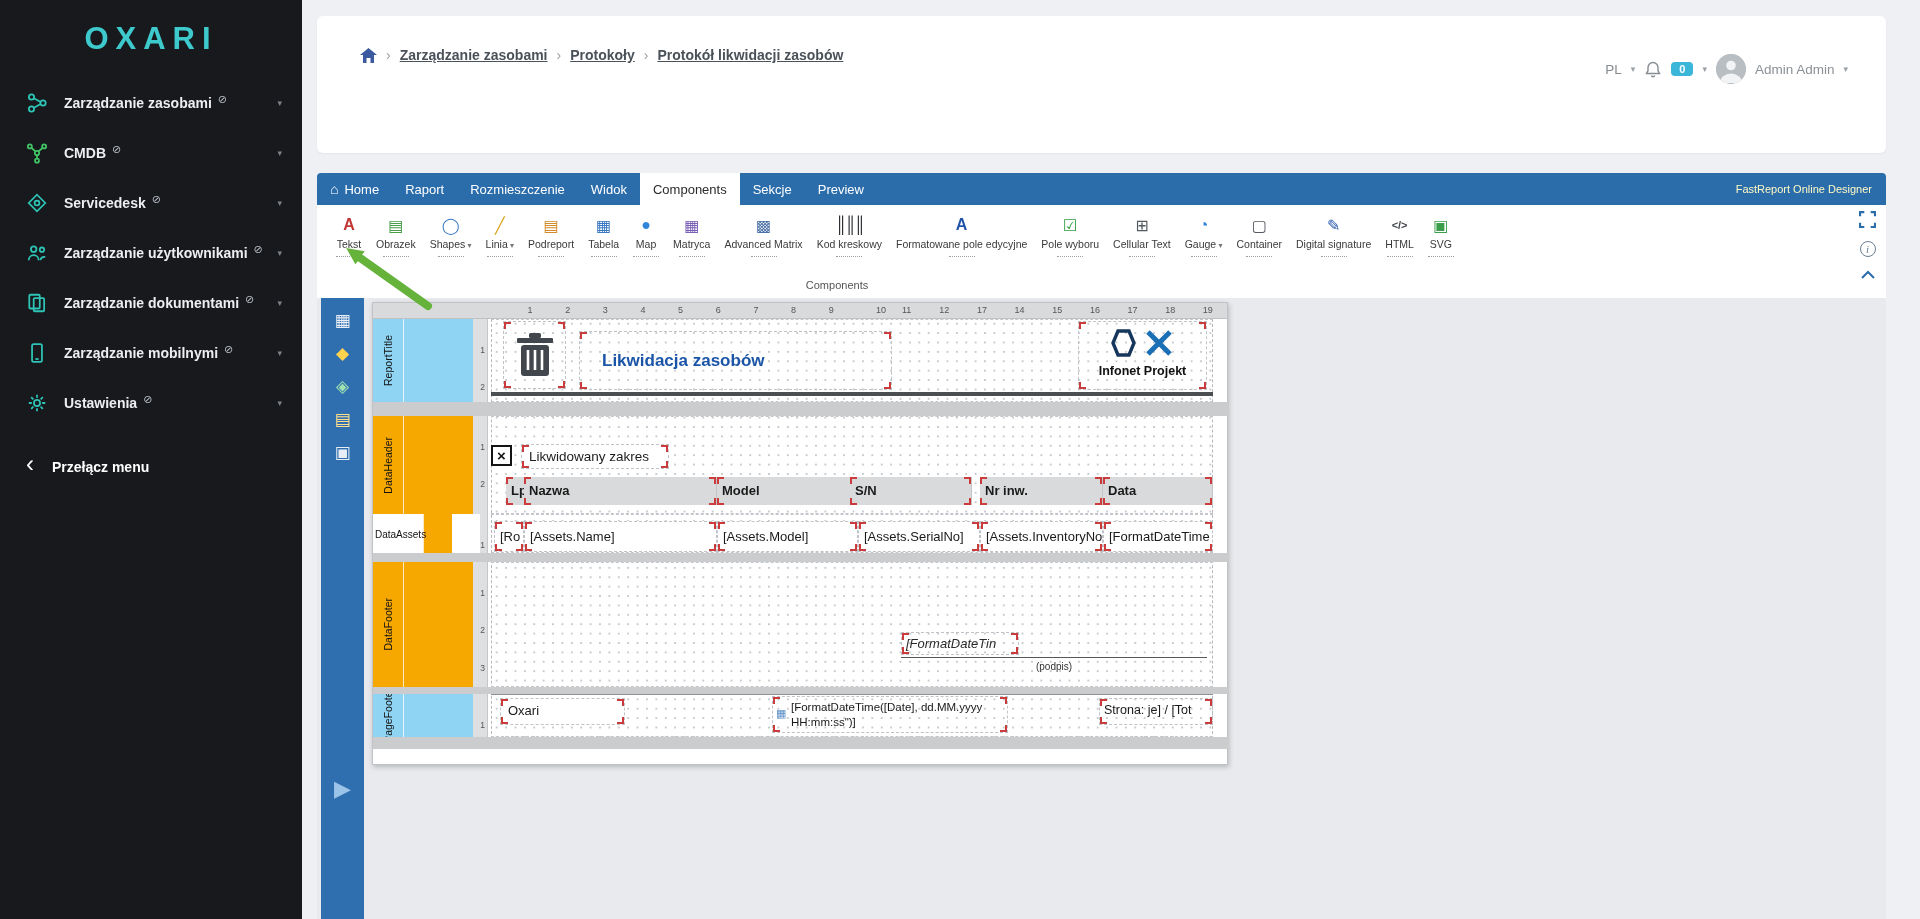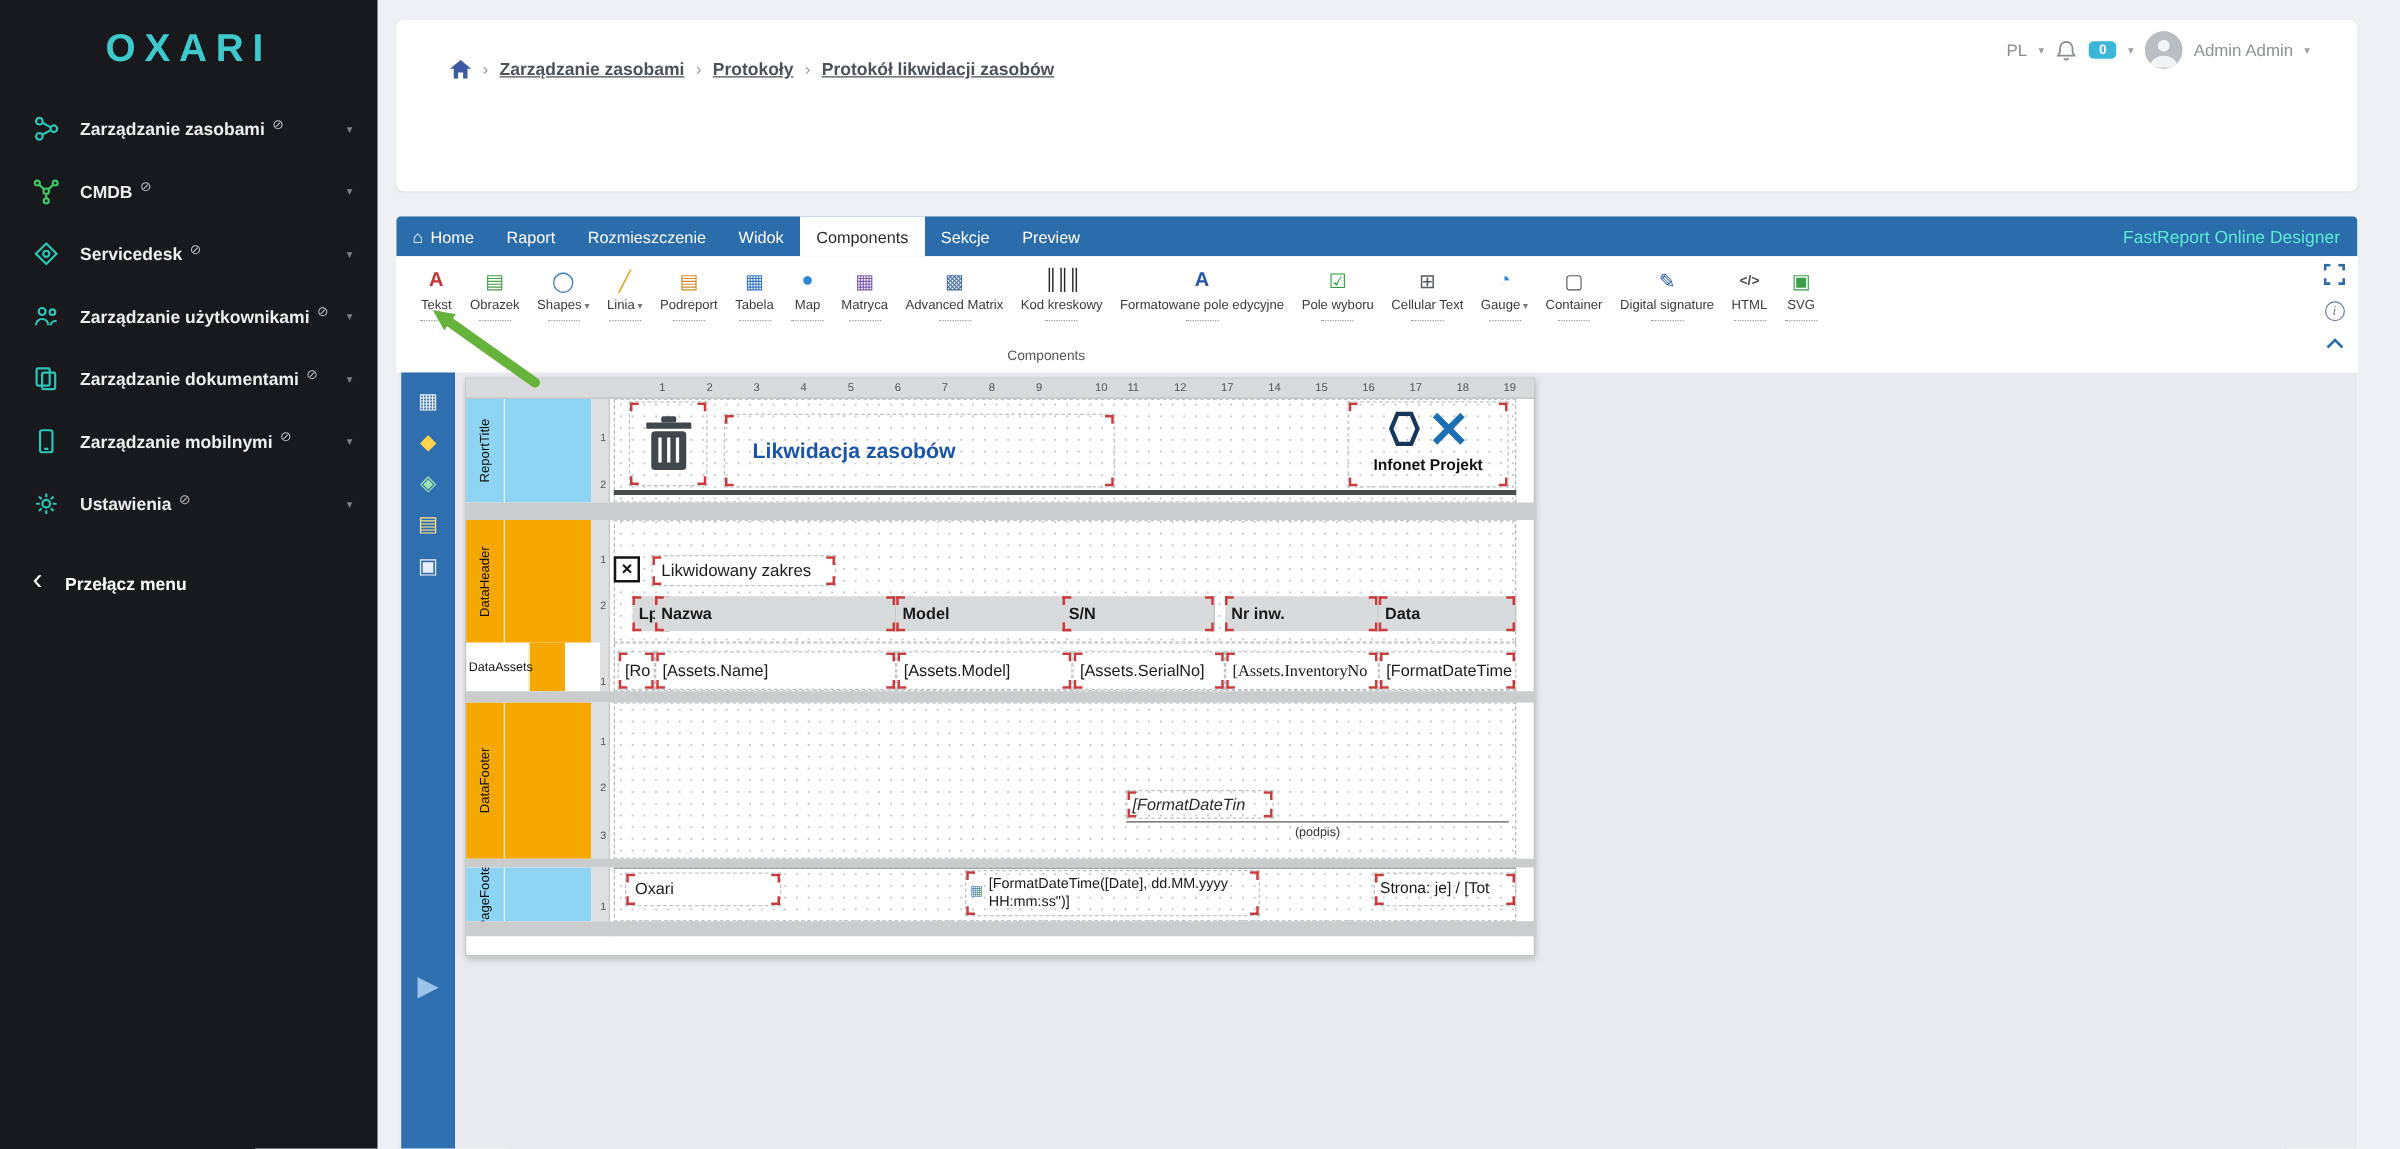--- a/index.html
+++ b/index.html
@@ -16,35 +16,35 @@
   .s-chev { margin-left:auto; color:#7c838a; font-size:9px; }
   .side-toggle { height:50px; margin-top:14px; display:flex; align-items:center; padding:0 26px; color:#fff; cursor:pointer; }
   .t-chev { font-size:24px; margin-right:18px; line-height:1; position:relative; top:-3px; }
   .t-label { font-size:14px; font-weight:700; }
 
   
   .topcard { position:absolute; left:317px; top:16px; width:1569px; height:137px; background:#fff; border-radius:6px; box-shadow:0 1px 2px rgba(0,0,0,.05); }
   .crumbs { display:flex; align-items:center; height:78px; padding-left:43px; gap:9px; }
   .crumb { font-size:14px; font-weight:600; color:#4a5159; text-decoration:underline; cursor:pointer; white-space:nowrap; }
   .crumb-sep { color:#9aa0a6; font-size:14px; }
-  .top-right { position:absolute; right:38px; top:9px; display:flex; align-items:center; gap:9px;text-align:right; }
+  .top-right { position:absolute; right:38px; top:38px; display:flex; align-items:center; gap:9px;text-align:right; }
   .lang { font-size:13.5px; color:#868c92; }
   .caret { color:#9aa0a6; font-size:9px; }
   .badge0 { background:#3ab6d9; color:#fff; font-size:11px; font-weight:700; padding:1px 8px; border-radius:4px; }
   .avatar { width:30px; height:30px; border-radius:50%; overflow:hidden; background:#b9bec3; display:block; }
   .uname { font-size:13.5px; color:#8b9197; }
 
   
   .designer { position:absolute; left:317px; top:173px; width:1569px; bottom:0; background:#fff; border-radius:4px 4px 0 0; overflow:hidden; }
   .tabbar { height:32px; background:#2b6cab; display:flex; align-items:center; }
   #tabs { display:flex; height:100%; }
   .tab { display:flex; align-items:center; gap:6px; padding:0 13px; color:#fff; font-size:13px; cursor:pointer; white-space:nowrap; }
   .tab.active { background:#fff; color:#2b2b2b; }
   .tab-home { font-size:14px; }
-  .brand { margin-left:auto; padding-right:14px; color:#5eead4; font-size:14px; }
+  .brand { margin-left:auto; padding-right:14px; color:#fef9c3; font-size:11px; }
 
   .toolbar { position:relative; height:93px; background:#fff; }
   .comp-row { display:flex; align-items:flex-start; padding:8px 0 0 12px; }
   .comp-item { display:flex; flex-direction:column; align-items:center; padding:0 7px; cursor:pointer; }
   .c-icon { height:24px; display:flex; align-items:center; justify-content:center; font-size:16px; }
   .c-label { font-size:10.5px; color:#3a3a3a; white-space:nowrap; margin-top:1px; }
   .c-caret { font-size:8px; color:#777; }
   .c-dots { width:26px; height:4px; border-bottom:1px dotted #9aa0a5; margin-top:3px; }
   .group-label { position:absolute; left:520px; top:74px; transform:translateX(-50%); font-size:11px; color:#555; }
   .tb-right { position:absolute; right:10px; top:6px; display:flex; flex-direction:column; align-items:center; gap:13px; }
@@ -457,21 +457,21 @@
           <div class="th corners" style="left: 223px; width: 141px;">Model</div>
           <div class="th corners" style="left: 356px; width: 122px;">S/N</div>
           <div class="th corners" style="left: 486px; width: 123px;">Nr inw.</div>
           <div class="th corners" style="left: 609px; width: 110px;">Data</div>
         </div>
       <div class="obj" id="tdata-row">
           <div class="td sel corners" style="left: 0px; width: 30px;">[Ro</div>
           <div class="td sel corners" style="left: 30px; width: 193px;">[Assets.Name]</div>
           <div class="td sel corners" style="left: 223px; width: 141px;">[Assets.Model]</div>
           <div class="td sel corners" style="left: 364px; width: 122px;">[Assets.SerialNo]</div>
-          <div class="td sel corners" style="left: 486px; width: 123px; font-family: Liberation Serif, serif;">[Assets.InventoryNo</div>
+          <div class="td sel corners" style="left: 486px; width: 123px;">[Assets.InventoryNo</div>
           <div class="td sel corners" style="left: 609px; width: 110px;">[FormatDateTime</div>
         </div>
 
       <div class="obj sel corners" id="fdate-box">
         <span>[FormatDateTin</span>
       </div>
       <div class="obj" id="sig-line"></div>
       <div class="obj" id="podpis">(podpis)</div>
 
       <div class="obj" id="pf-line"></div>

